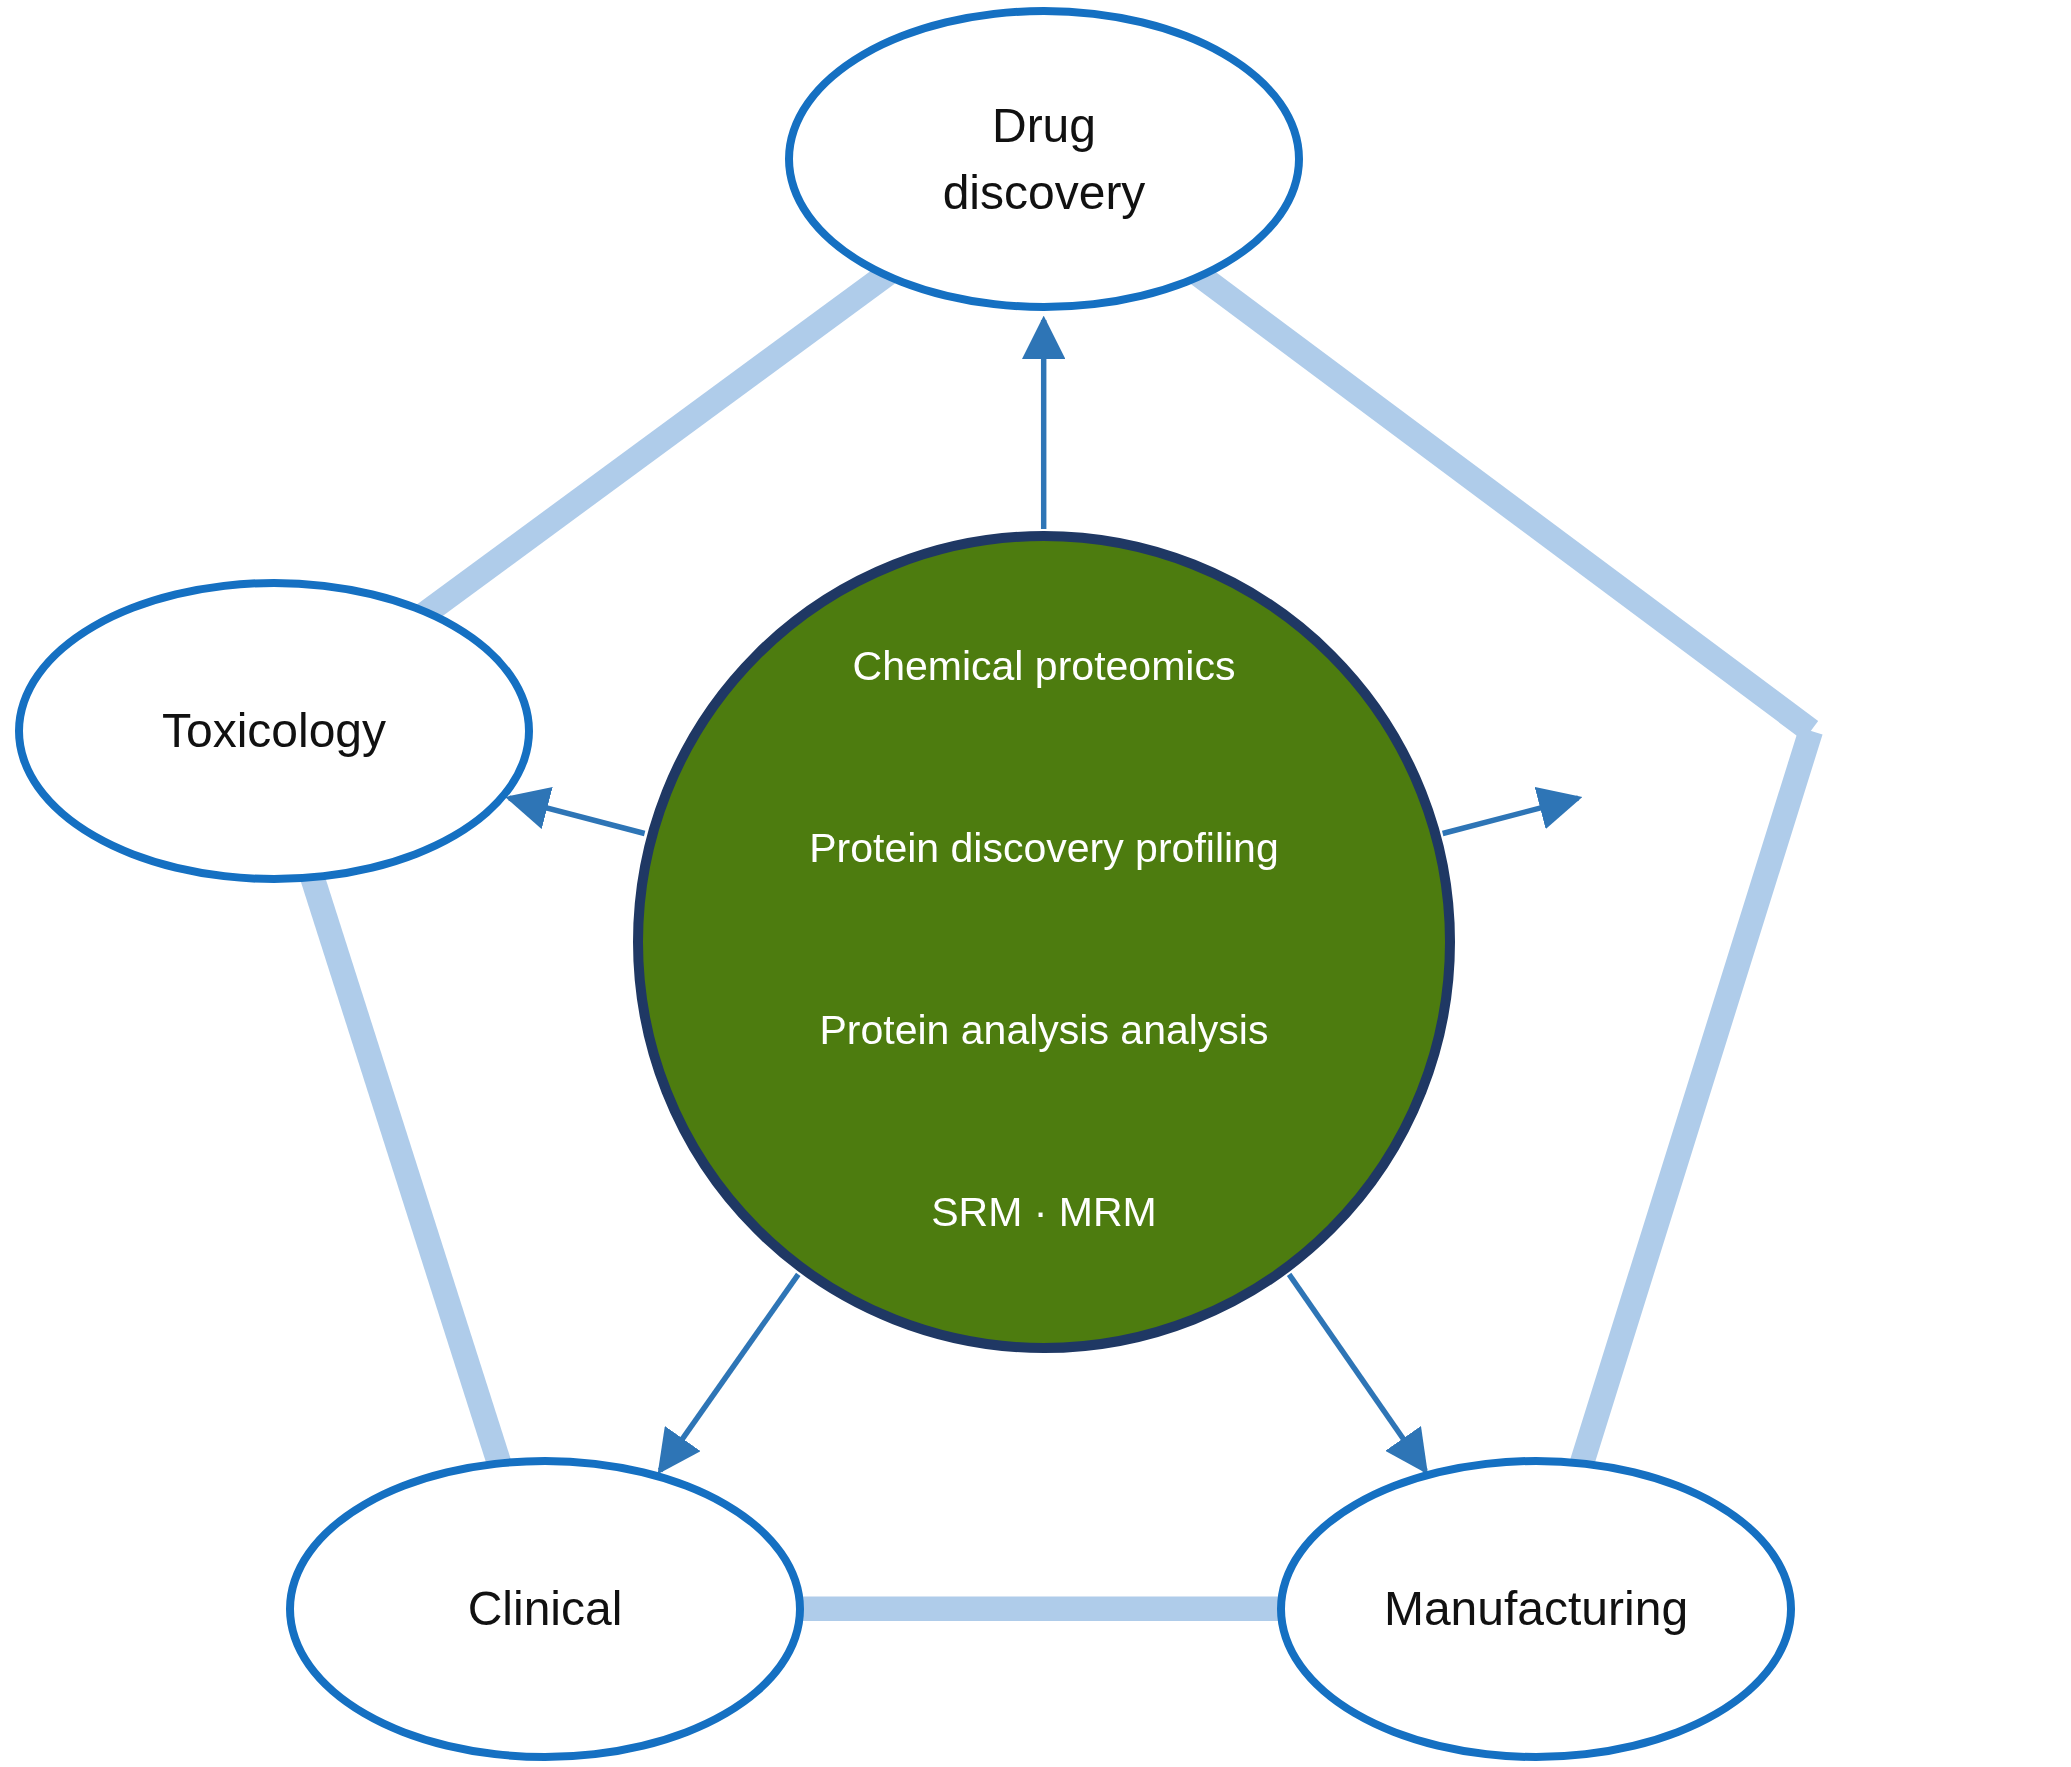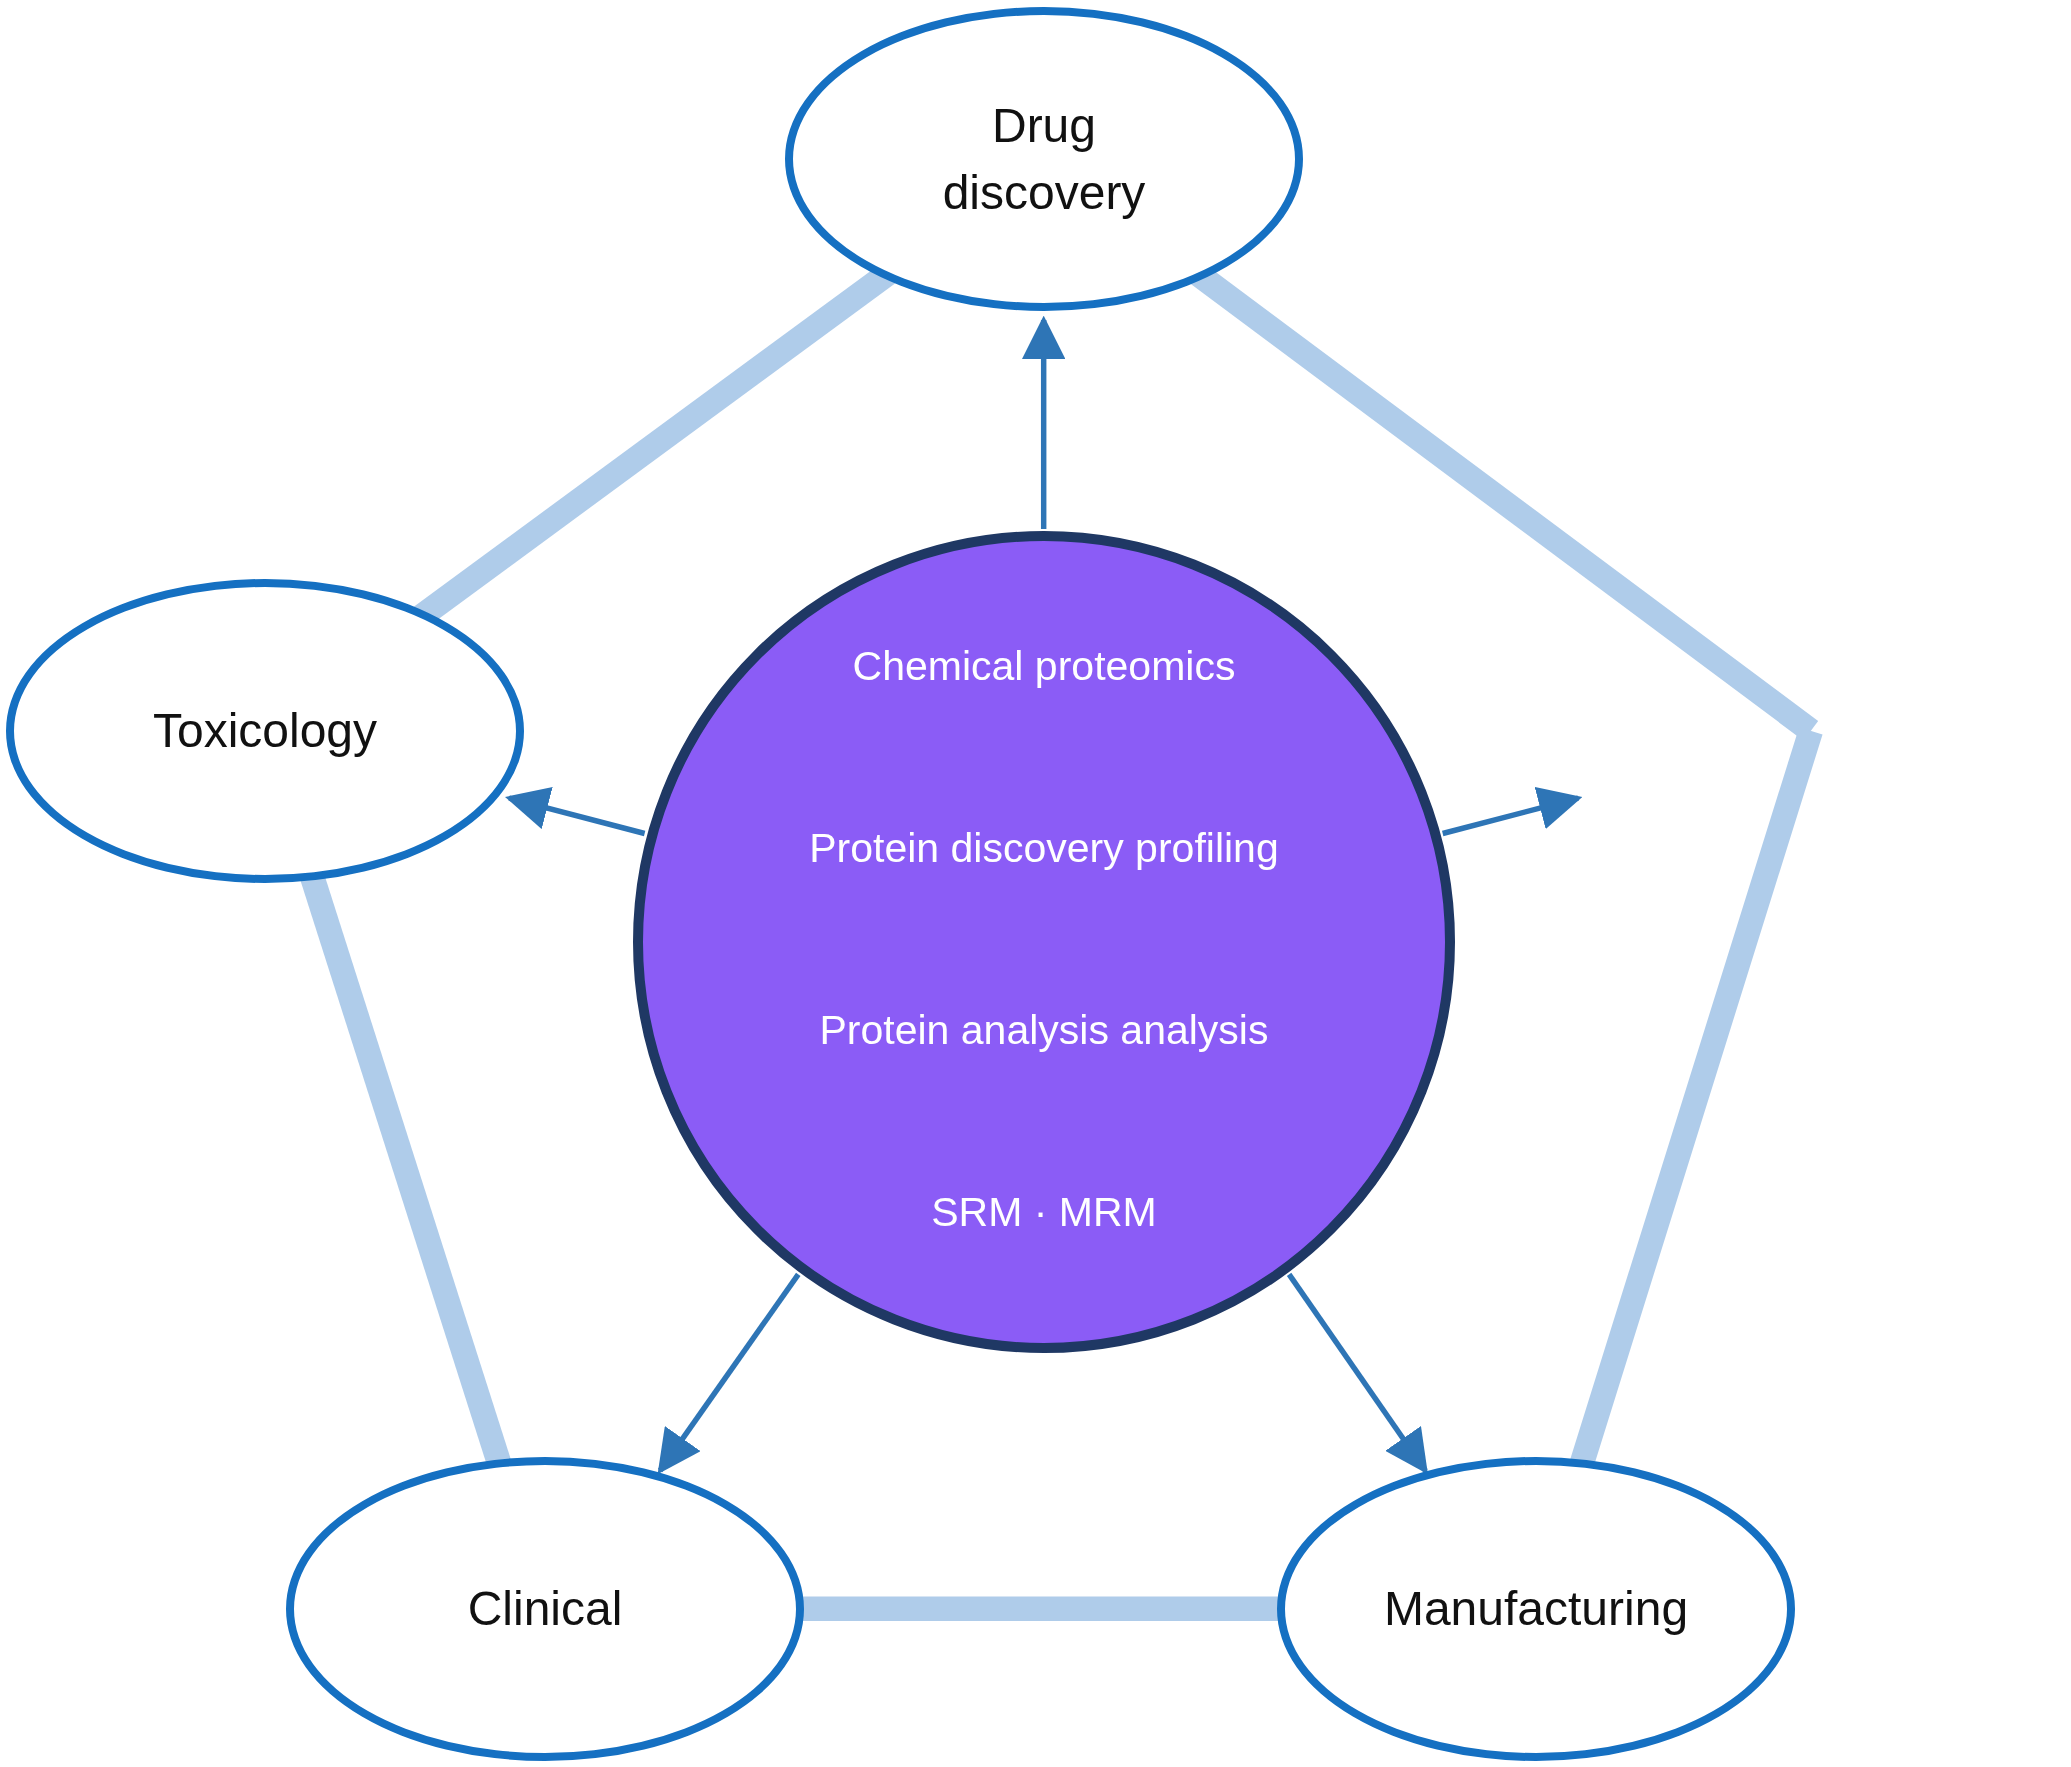--- a/index.html
+++ b/index.html
@@ -44,40 +44,40 @@
   }
   .node .label.wide {
     max-width: 473px;
   }
   .hub {
     position: absolute;
     left: 633px;
     top: 531px;
     width: 822px;
     height: 822px;
-    background: #8b5cf6;
+    background: #4d7c0f;
     border: 10px solid #1F3864;
     border-radius: 50%;
     box-sizing: border-box;
     display: flex;
     flex-direction: column;
     justify-content: space-between;
     align-items: center;
     padding: 102px 0 107px 0;
     text-align: center;
   }
   .hub p {
     margin: 0;
     font-size: 41px;
     color: #ffffff;
     white-space: nowrap;
   }
   
   .node-drug-discovery { left: 785px; top: 7.3px; }
-  .node-toxicology     { left: 6px;   top: 579px; }
+  .node-toxicology     { left: 15px;   top: 579px; }
   .node-adme           { left: 1552px; top: 579px; }
   .node-clinical       { left: 286px; top: 1457px; }
   .node-manufacturing  { left: 1277px; top: 1457px; }
 </style>
 </head>
 <body>
 
 <div class="canvas">
 
   <svg class="wires" viewBox="0 0 2278 1944" xmlns="http://www.w3.org/2000/svg">

